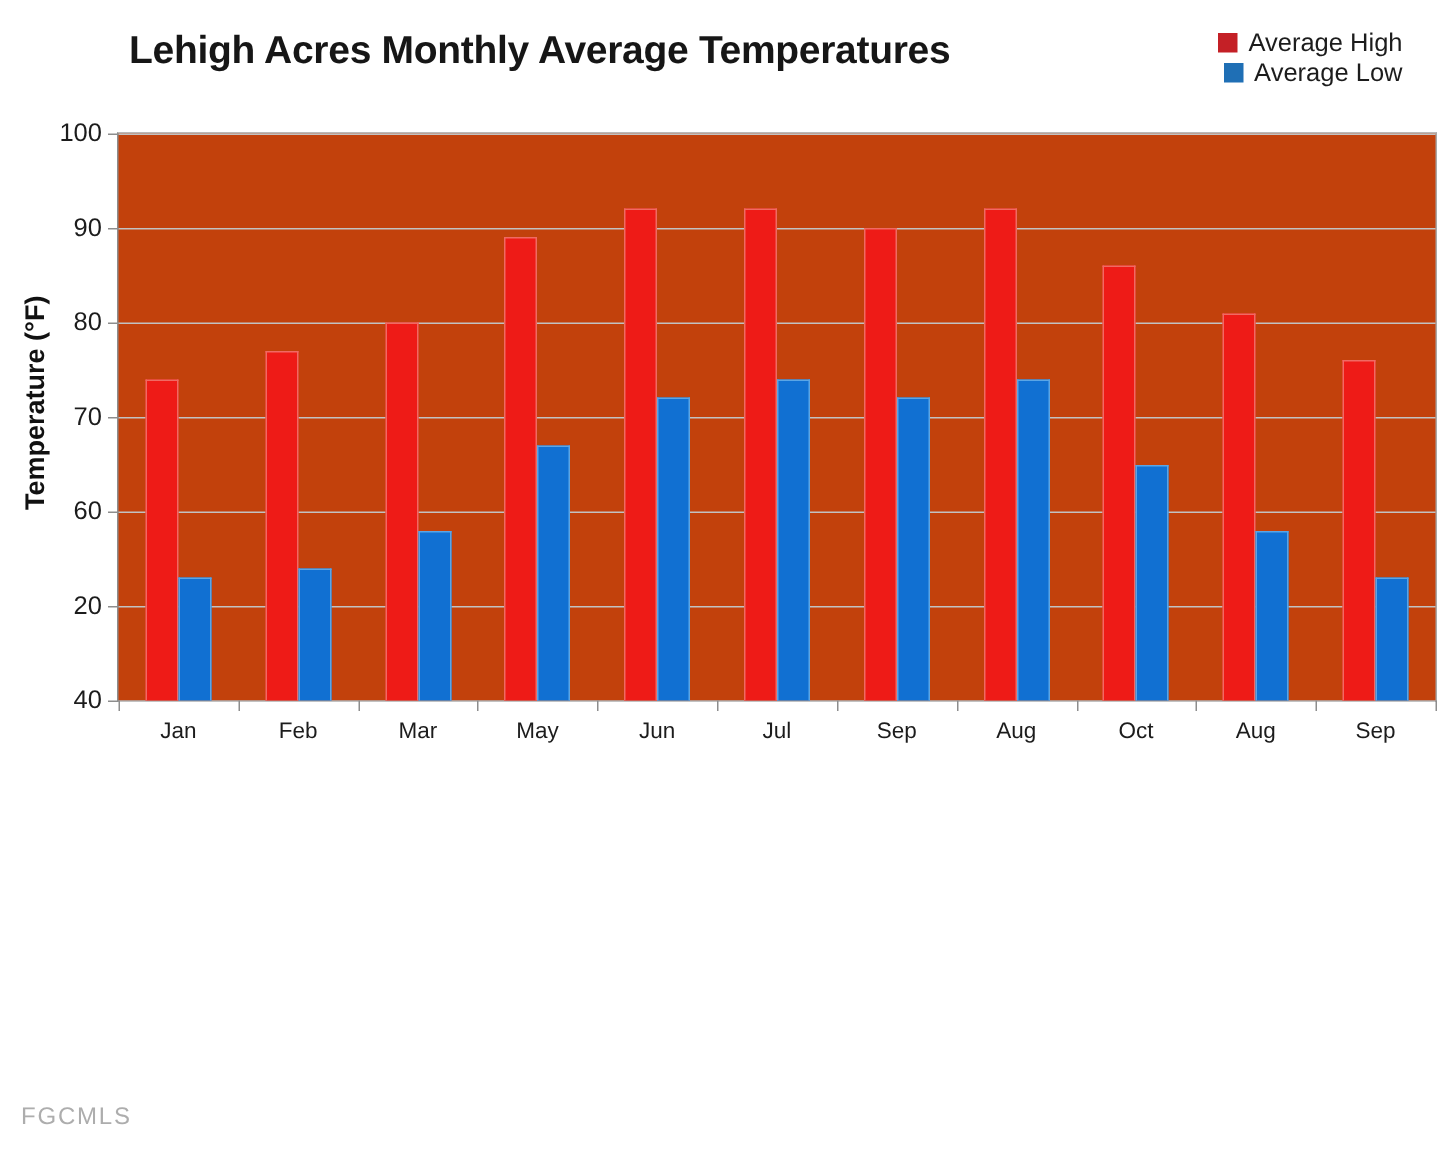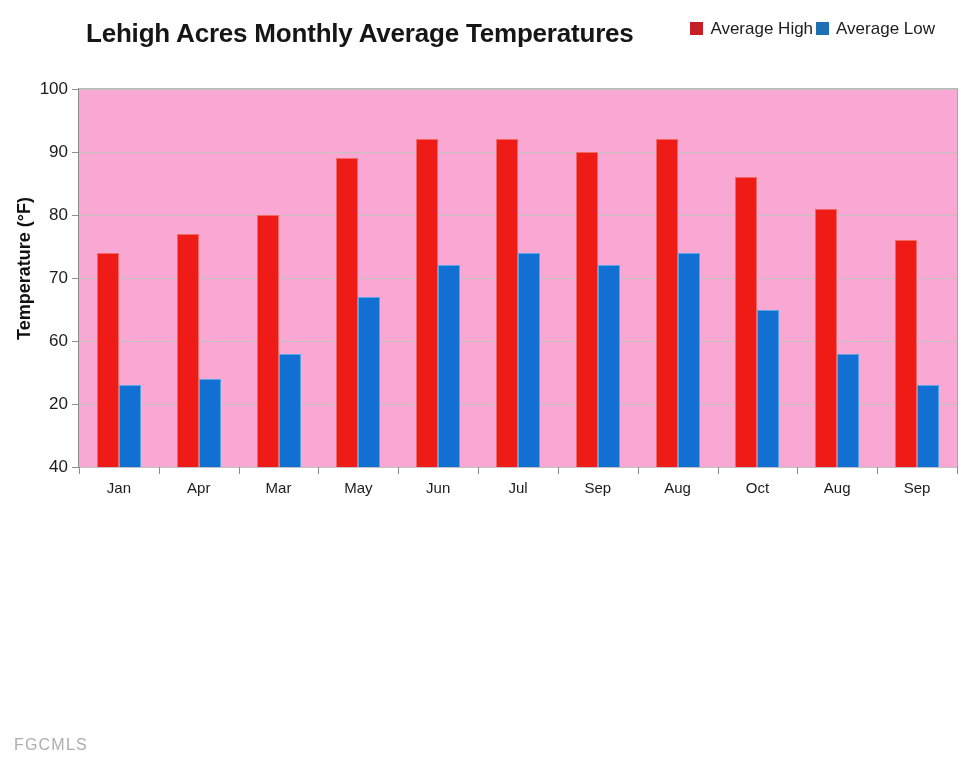--- a/index.html
+++ b/index.html
@@ -30,21 +30,21 @@
     color: #161616;
     white-space: nowrap;
   }
 
   
   #legend {
     position: absolute;
     right: 30px;
     top: 20px;
     display: flex;
-    flex-direction: row;
+    flex-direction: column;
     gap: 3px;
     align-items: flex-end;
   }
   .legend-item {
     display: flex;
     align-items: center;
     gap: 7px;
     line-height: 1;
   }
   .legend-swatch {
@@ -78,21 +78,21 @@
     position: absolute;
     left: 78px;
     top: 88px;
     width: 880px;
     height: 380px;
     box-sizing: border-box;
     border-left: 1px solid #8d8d8d;
     border-right: 1px solid #a8a8a8;
     border-top: 1px solid #b9b9b9;
     border-bottom: 1px solid #8d8d8d;
-    background: #f9a8d4;
+    background: #c2410c;
   }
   .gridline {
     position: absolute;
     left: 0;
     right: 0;
     height: 0;
     border-top: 1px solid #c2c2c2;
   }
   .ytick-mark {
     position: absolute;
@@ -220,21 +220,21 @@
       <div class="cat-group">
         <div class="bar high" title="Jan Average High: 74" style="height: 56.6667%; background: rgb(238, 27, 23);"></div>
         <div class="bar low" title="Jan Average Low: 53" style="height: 21.6667%; background: rgb(17, 112, 210);"></div>
         <div class="xtick-mark"></div>
         <div class="xtick-label">Jan</div>
       </div>
       <div class="cat-group">
         <div class="bar high" title="Feb Average High: 77" style="height: 61.6667%; background: rgb(238, 27, 23);"></div>
         <div class="bar low" title="Feb Average Low: 54" style="height: 23.3333%; background: rgb(17, 112, 210);"></div>
         <div class="xtick-mark"></div>
-        <div class="xtick-label">Apr</div>
+        <div class="xtick-label">Feb</div>
       </div>
       <div class="cat-group">
         <div class="bar high" title="Mar Average High: 80" style="height: 66.6667%; background: rgb(238, 27, 23);"></div>
         <div class="bar low" title="Mar Average Low: 58" style="height: 30%; background: rgb(17, 112, 210);"></div>
         <div class="xtick-mark"></div>
         <div class="xtick-label">Mar</div>
       </div>
       <div class="cat-group">
         <div class="bar high" title="May Average High: 89" style="height: 81.6667%; background: rgb(238, 27, 23);"></div>
         <div class="bar low" title="May Average Low: 67" style="height: 45%; background: rgb(17, 112, 210);"></div>

